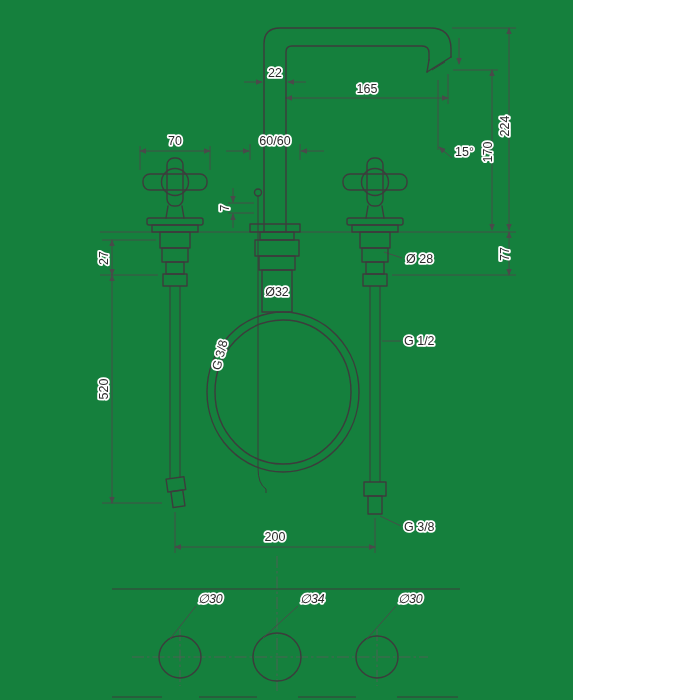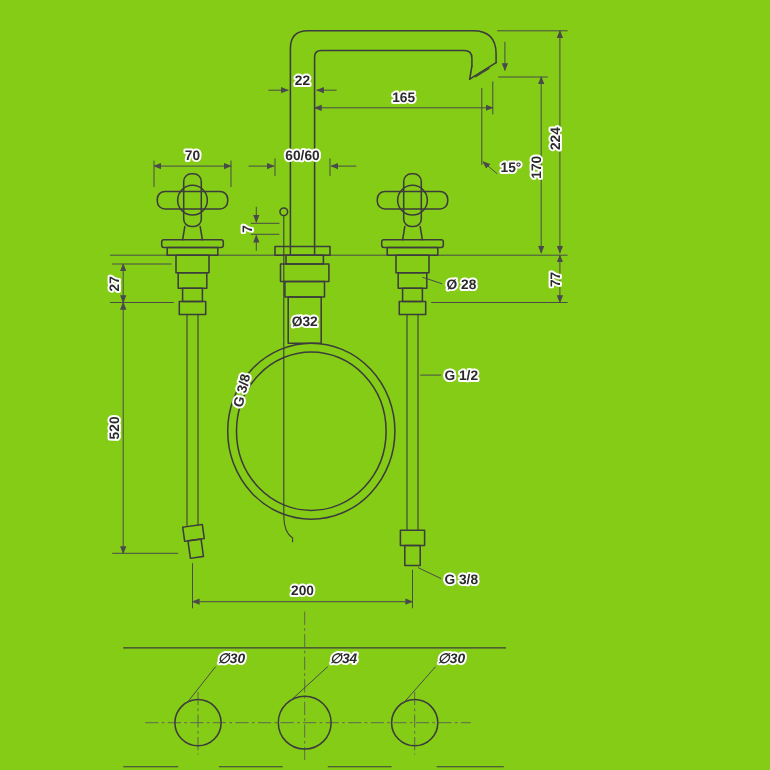--- a/index.html
+++ b/index.html
@@ -1,16 +1,16 @@
 <!DOCTYPE html>
 <html><head>
 <meta charset="utf-8">
 <style>
   html,body { margin:0; padding:0; background:#ffffff; }
-  .stage { width:700px; height:700px; background:#84cc16; position:relative; overflow:hidden;font-weight:bold; }
+  .stage { width:573px; height:700px; background:#15803d; position:relative; overflow:hidden; }
   svg { display:block; }
   .obj   { fill:none; stroke:#3c3c3c; stroke-width:1.4; stroke-linejoin:round; stroke-linecap:round; }
   .objthin { fill:none; stroke:#3c3c3c; stroke-width:1; }
   .dim   { fill:none; stroke:#4a4a4a; stroke-width:0.9; }
   .cl    { fill:none; stroke:#5a5a5a; stroke-width:0.8; stroke-dasharray:12 3 2.5 3; }
   .dimtext { font-family:"Liberation Sans", sans-serif; font-size:12.5px; fill:#2b2b2b;
              stroke:#ffffff; stroke-width:3.5px; paint-order:stroke; stroke-linejoin:round; }
   .dia { font-style:italic; }
 </style>
 </head>

